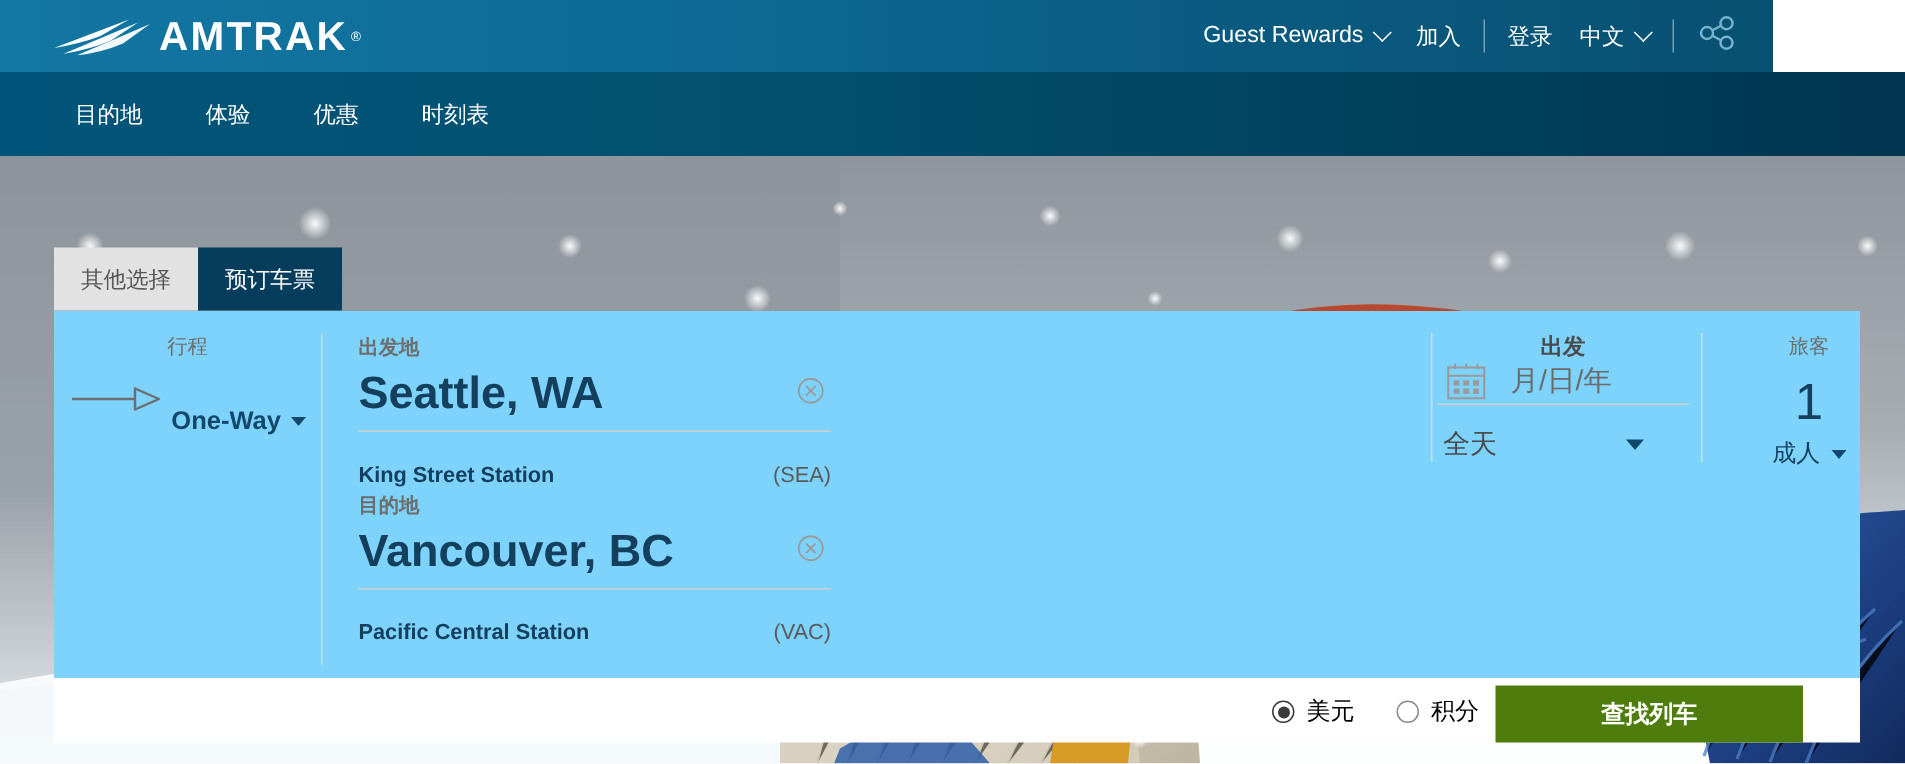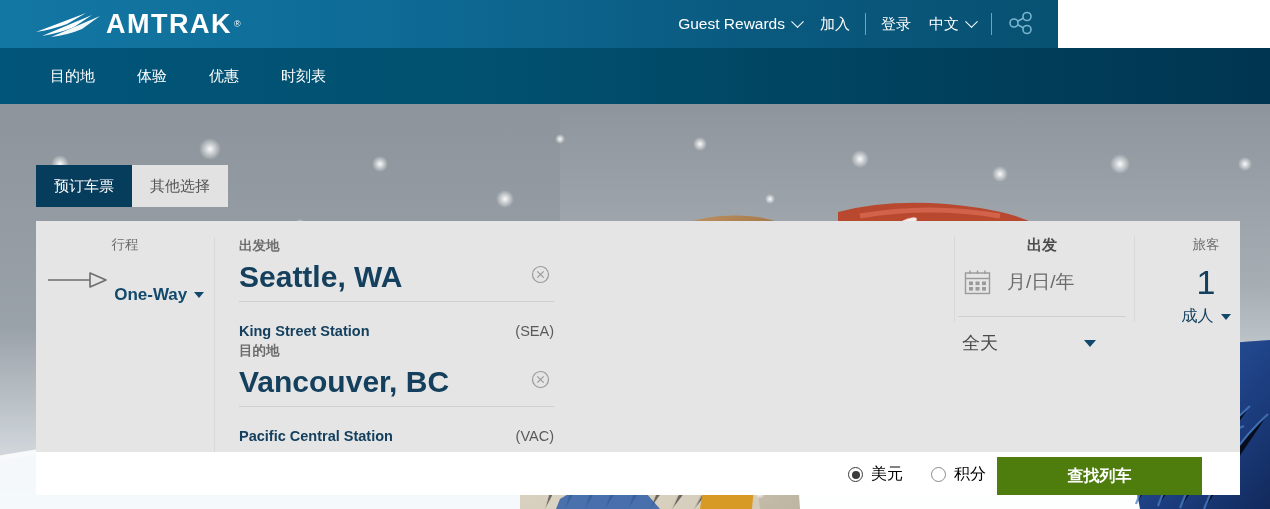--- a/index.html
+++ b/index.html
@@ -6,21 +6,21 @@
   html, body {
     width: 1270px; height: 509px;
     overflow: hidden;
     font-family: "Liberation Sans", sans-serif;
     background: #fff;
   }
   .page { position: relative; width: 1270px; height: 509px; overflow: hidden; }
 
   
   .topbar {
-    position: absolute; left: 0; top: 0; width: 1058px; height: 48px;
+    position: absolute; left: 0; top: 0; width: 1182px; height: 48px;
     background: linear-gradient(to right, #1377a3 0%, #0e6c97 35%, #0a5a80 70%, #075172 100%);
     display: flex; align-items: center;
   }
   .logo-wrap { display: flex; align-items: center; margin-left: 34px; }
   .logo-swoosh { width: 68px; height: 26px; margin-right: 4px; }
   .logo-text {
     color: #fff; font-size: 27px; font-weight: bold; letter-spacing: 1.5px;
     line-height: 1;
   }
   .logo-reg { color: #fff; font-size: 9px; vertical-align: super; margin-left: 2px; }
@@ -67,22 +67,22 @@
   .tabs { position: absolute; left: 36px; top: 165px; display: flex; z-index: 5; }
   .tab {
     height: 42px; display: flex; align-items: center; justify-content: center;
     font-size: 15px; padding: 0 18px; cursor: pointer; white-space: nowrap;
   }
   .tab.active { background: #073d5c; color: #fff; }
   .tab.inactive { background: #e2e2e2; color: #555; }
 
   
   .card {
-    position: absolute; left: 36px; top: 221px; width: 1204px; height: 245px;
-    background: #e5e5e5; z-index: 4;
+    position: absolute; left: 36px; top: 207px; width: 1204px; height: 245px;
+    background: #7dd3fc; z-index: 4;
   }
   .card-bottom {
     position: absolute; left: 36px; top: 452px; width: 1204px; height: 43px;
     background: #fff; z-index: 4;
   }
 
   .lbl-gray { color: #6d6d6d; font-size: 13.5px; font-weight: bold; }
 
   
   .trip-col {
@@ -127,22 +127,22 @@
     position: absolute; left: 918px; top: 15px; width: 1px; height: 86px; background: #d8d8d8;
   }
   .vdiv-pax {
     position: absolute; left: 1098px; top: 15px; width: 1px; height: 86px; background: #d8d8d8;
   }
 
   
   .date-col { position: absolute; left: 922px; top: 15px; width: 168px; }
   .date-title { text-align: center; font-size: 15px; color: #4b4b4b; font-weight: bold; }
   .date-input {
-    display: flex; align-items: center; margin-top: 14px;
-    border-bottom: 1px solid #cfcfcf; padding-bottom: 21px;
+    display: flex; align-items: center; 
+    border-bottom: 1px solid #cfcfcf; padding-bottom: 2px;
   }
   .cal-ic { margin-left: 6px; margin-right: 16px; }
   .date-ph { font-size: 19px; color: #6b6b6b; font-weight: 300; }
   .time-row {
     display: flex; align-items: center; justify-content: space-between;
     margin-top: 14px; padding-left: 4px; padding-right: 30px; cursor: pointer;
   }
   .time-val { font-size: 18px; color: #4b4b4b; font-weight: 300; }
   .tri-down-blue {
     width: 0; height: 0;
@@ -361,25 +361,25 @@
   <div class="navbar">
     <div class="nav-left">
       <a href="#">目的地</a>
       <a href="#">体验</a>
       <a href="#">优惠</a>
       <a href="#">时刻表</a>
     </div>
   </div>
 
   <div class="tabs">
+    <div class="tab inactive">
+      <span>其他选择</span>
+    </div>
     <div class="tab active">
       <span>预订车票</span>
-    </div>
-    <div class="tab inactive">
-      <span>其他选择</span>
     </div>
   </div>
 
   <div class="card">
 
     <div class="trip-col">
       <div class="trip-title">行程</div>
       <svg class="trip-arrow" width="64" height="20" viewBox="0 0 64 20">
         <line x1="2" y1="10" x2="44" y2="10" stroke="#6d6d6d" stroke-width="1.6"></line>
         <path d="M44 3 L60 10 L44 17 Z" fill="none" stroke="#6d6d6d" stroke-width="1.6" stroke-linejoin="round"></path>

